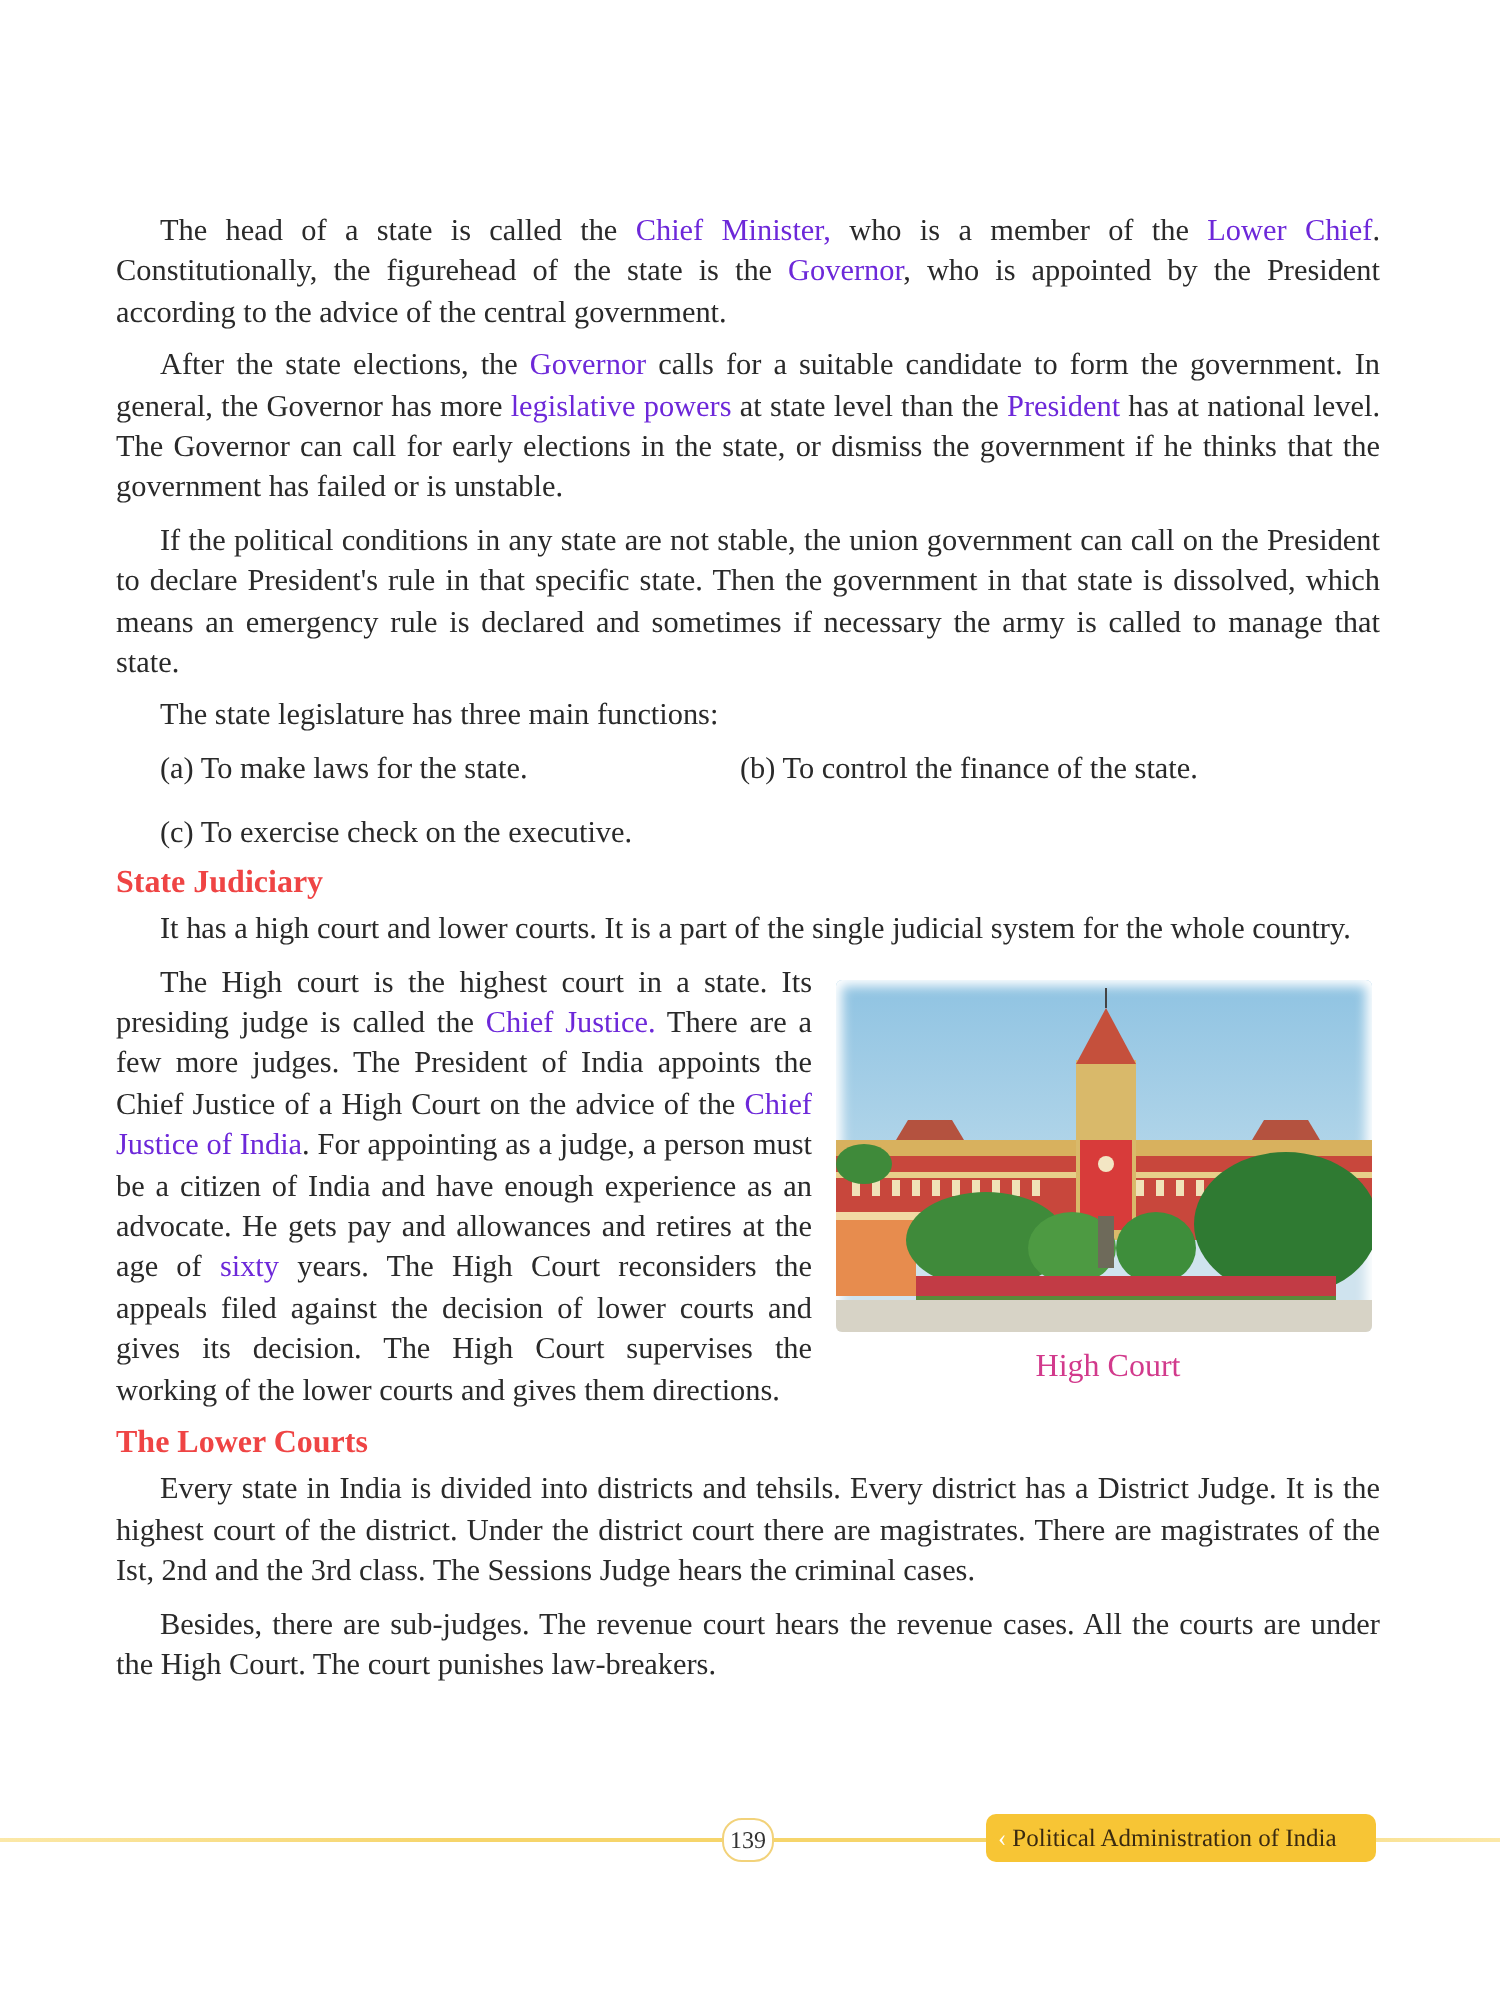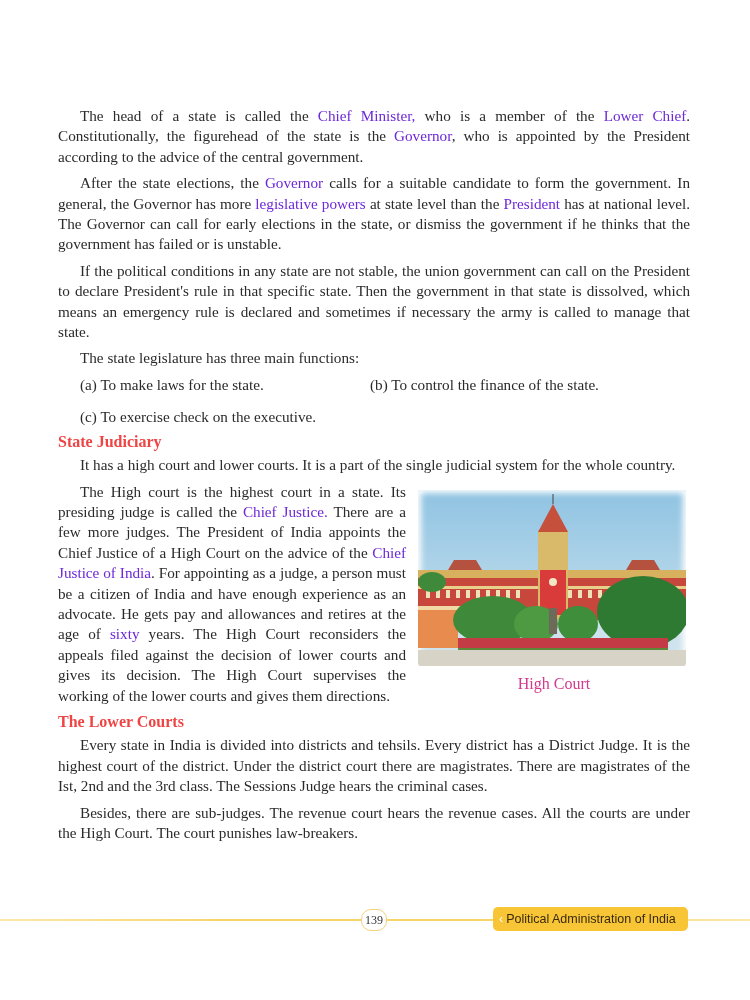--- a/index.html
+++ b/index.html
@@ -44,21 +44,21 @@
       background: linear-gradient(to right, #fbe8a8, #f6d56b 30%, #f6d56b 70%, #fbe8a8);
     }
     .page-num {
       position: absolute; left: 361px; top: 2px; width: 24px; height: 20px;
       background: #ffffff; border: 1px solid #f2d27a; border-radius: 10px;
       font-family: "Liberation Serif", serif; font-size: 12px; text-align: center; line-height: 20px; color: #333;
     }
     .chapter-tab {
       position: absolute; left: 493px; top: 0; width: 195px; height: 24px;
       background: #f7c535; border-radius: 5px;
-      font-family: Liberation Sans, sans-serif; font-size: 12.5px; color: #3a2a10;
+      font-family: Liberation Serif, serif; font-size: 12.5px; color: #3a2a10;
       line-height: 24px; padding-left: 6px; box-sizing: border-box;
     }
     .chapter-tab .chev { color: #ffffff; margin-right: 3px; }
   </style>
 </head>
 <body>
 
 <div class="content">
 
   <p>

